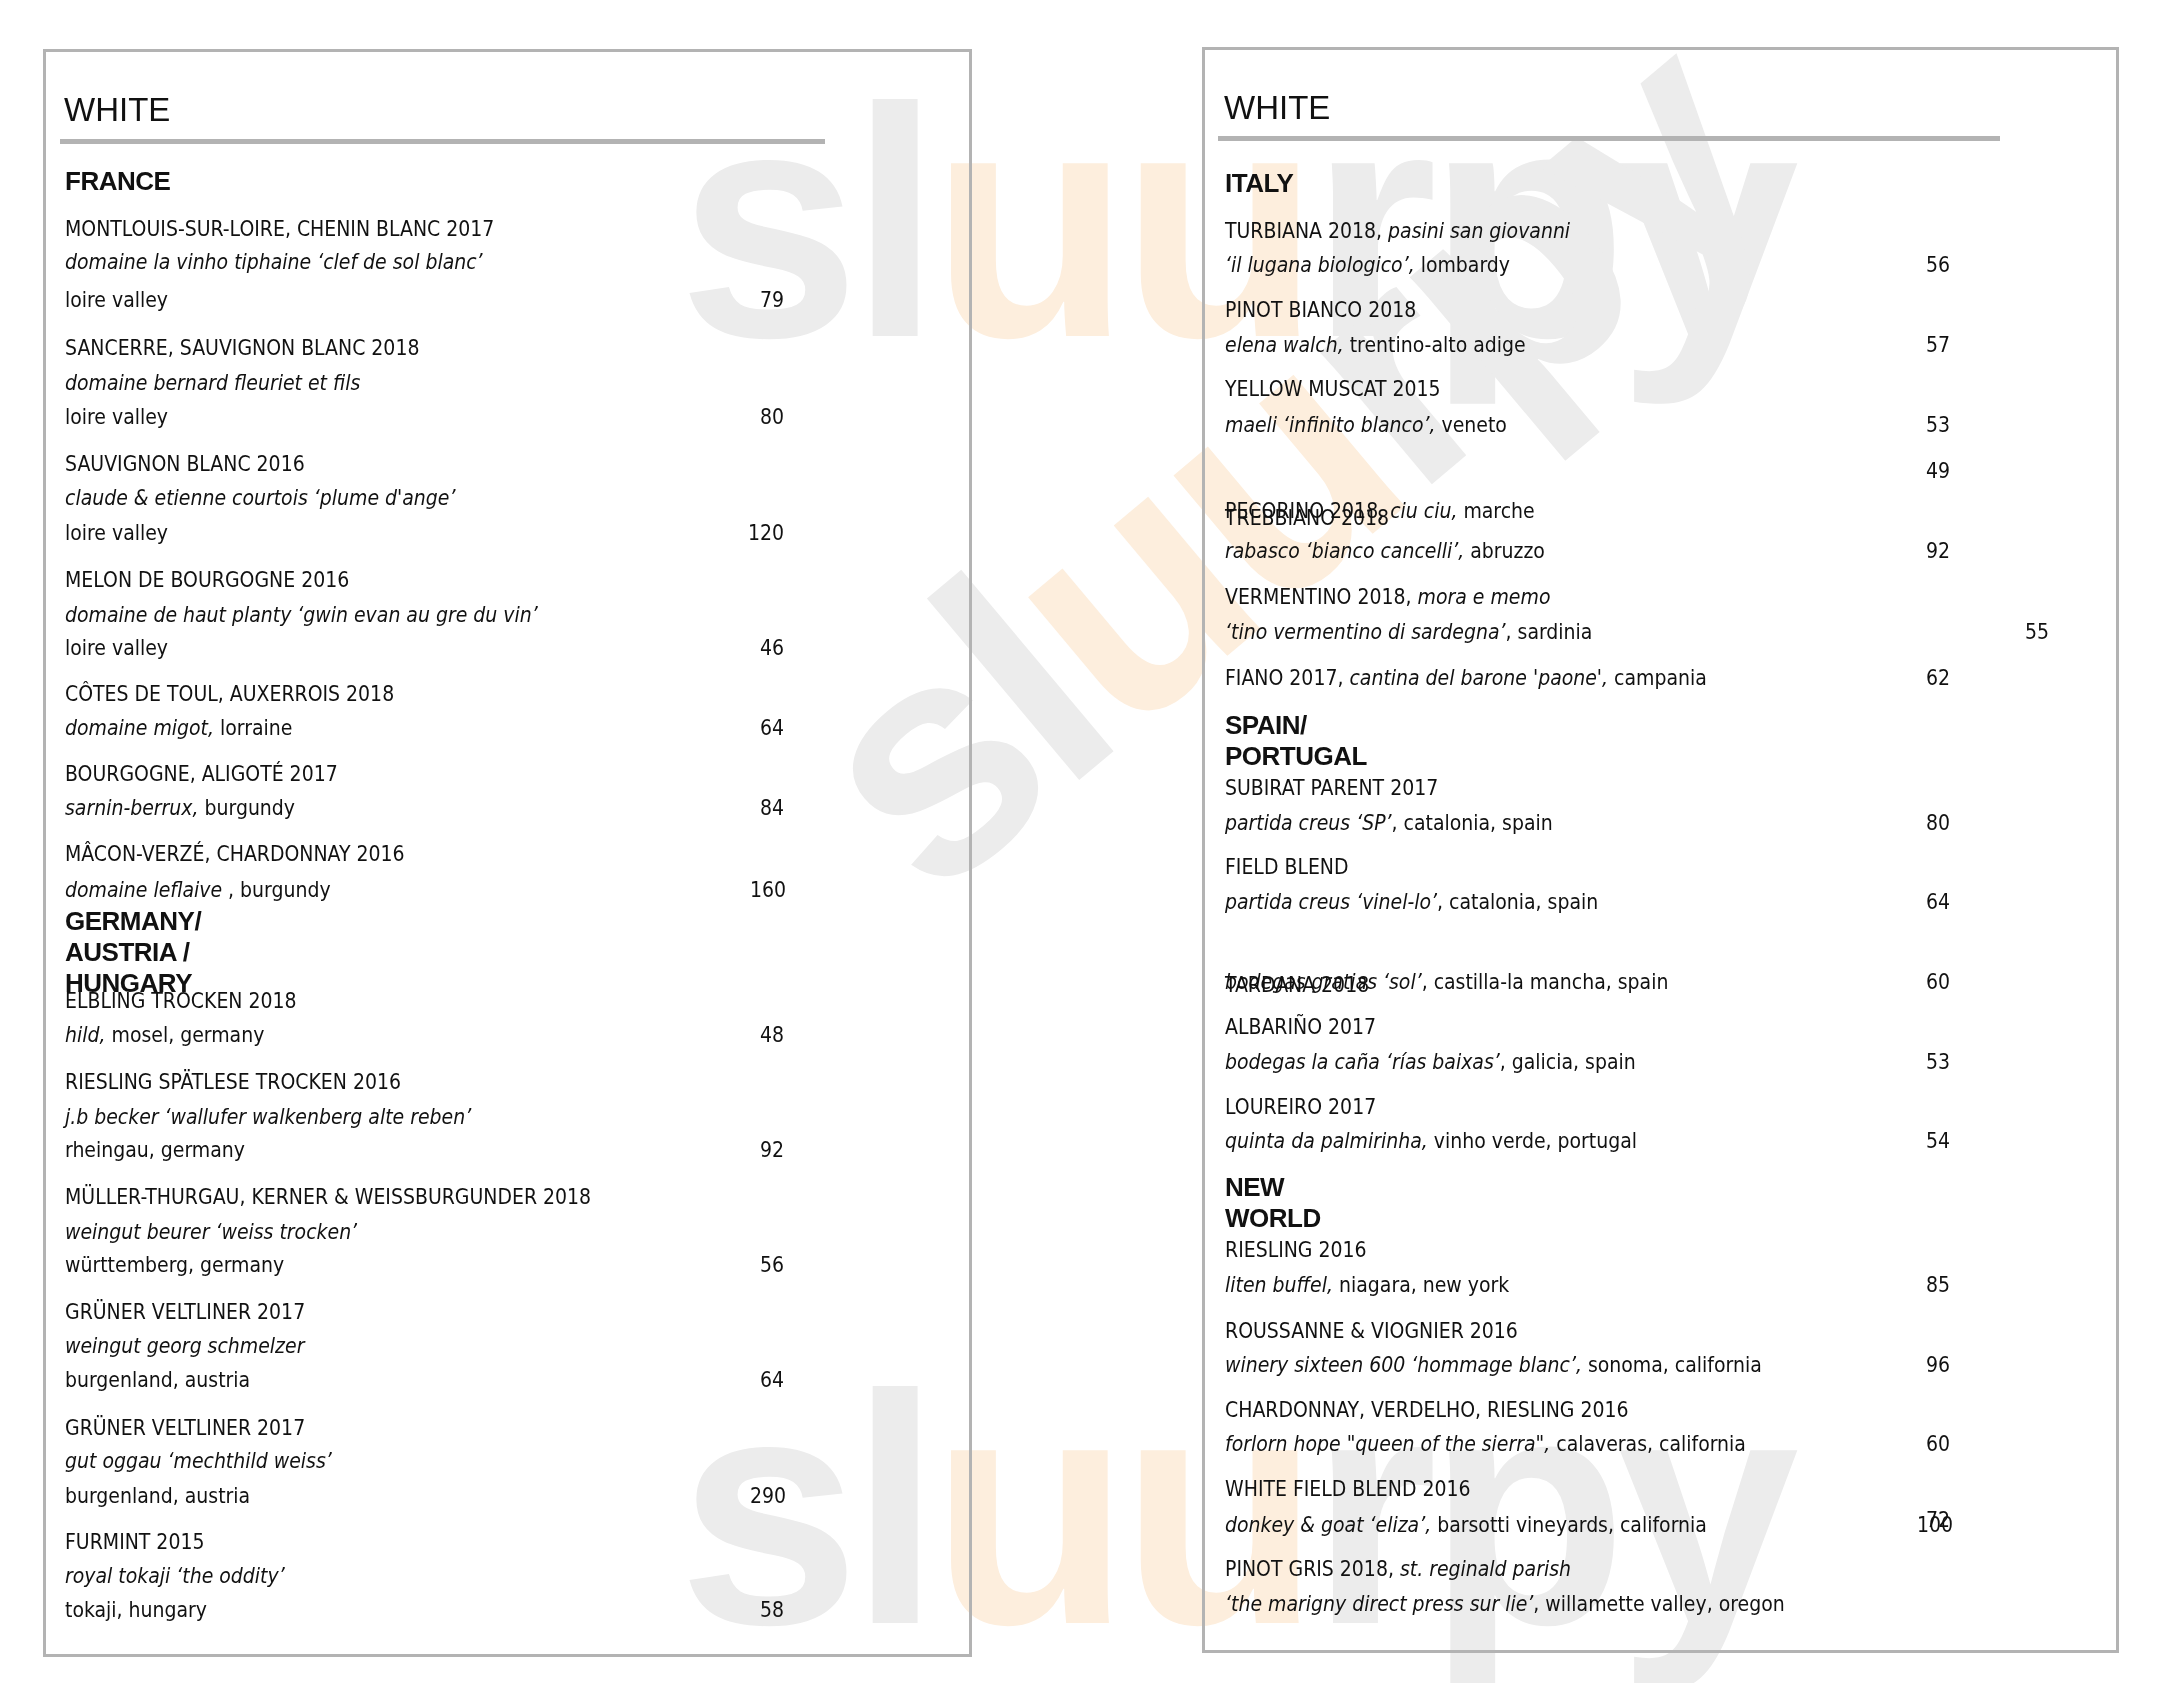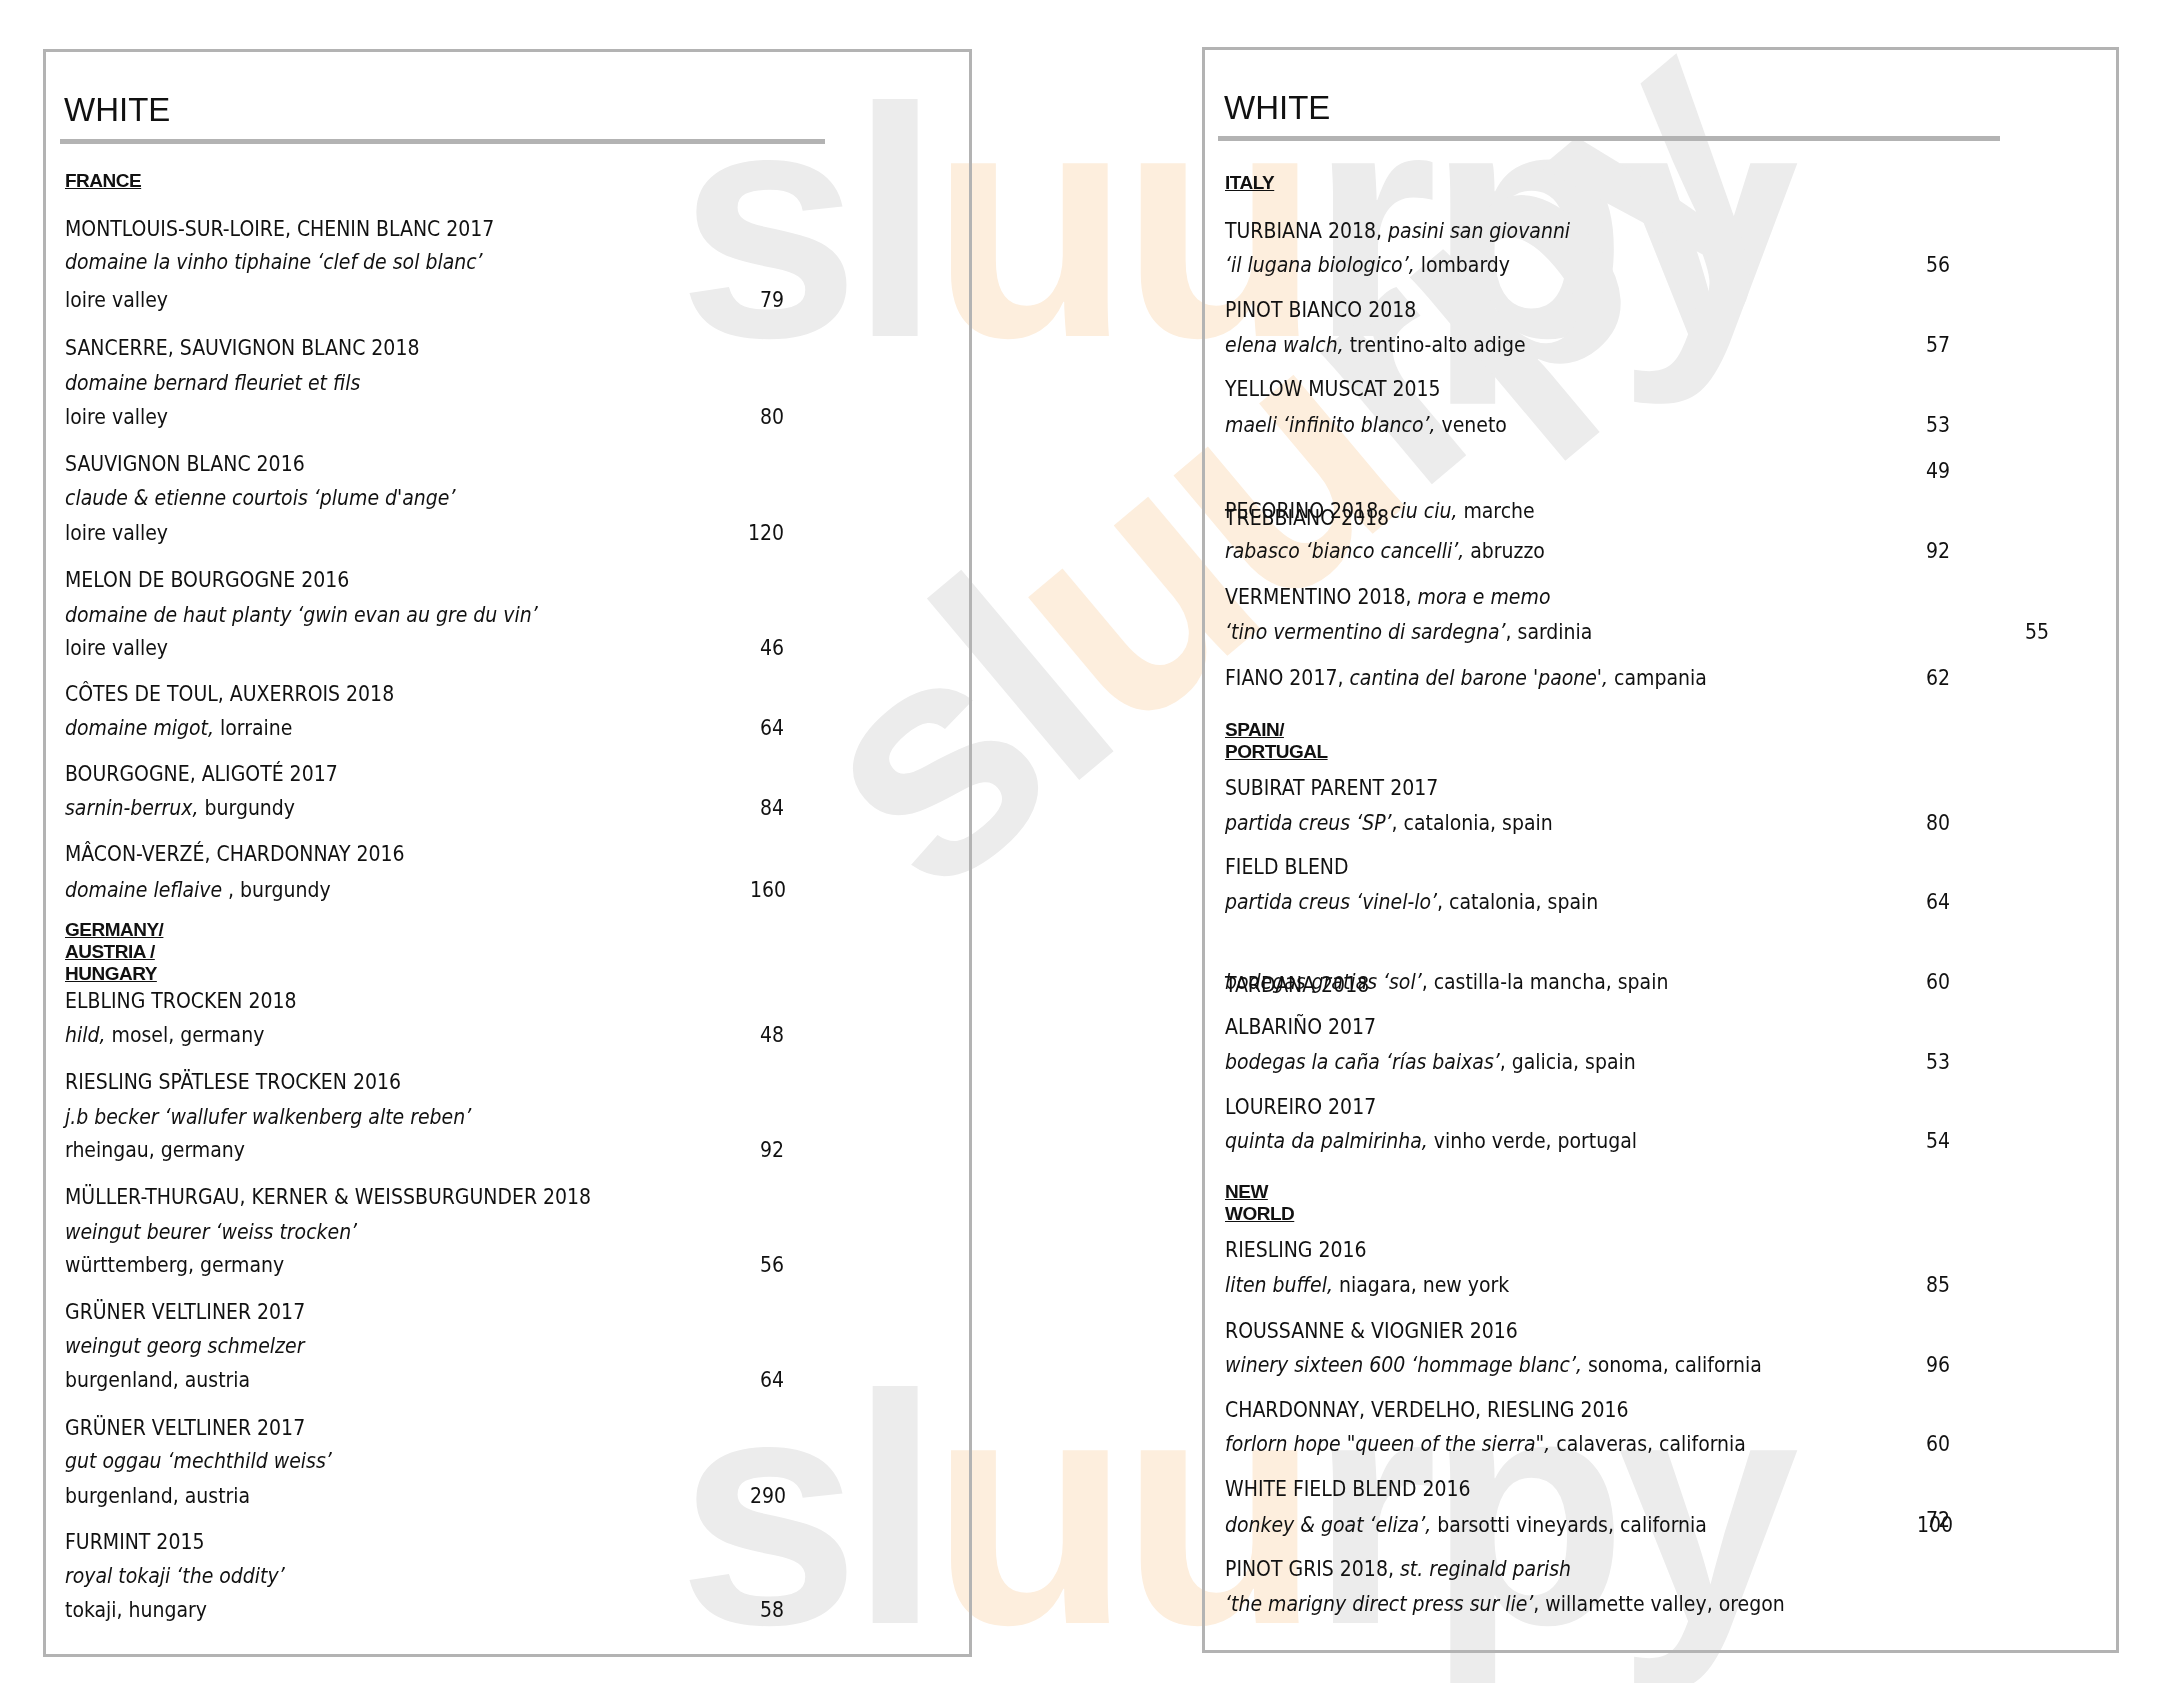--- a/index.html
+++ b/index.html
@@ -6,21 +6,21 @@
   body{width:2178px;height:1683px;position:relative;background:#ffffff;overflow:hidden;
        font-family:"DejaVu Sans Condensed","Liberation Sans Narrow","Liberation Sans",sans-serif;color:#111;}
   .wm{position:absolute;font-family:"Liberation Sans",sans-serif;font-weight:bold;font-size:327px;letter-spacing:-10px;line-height:1;pointer-events:none;z-index:0;}
   .wm .g{color:#ececec;}
   .wm .o{color:#fdeedd;}
   .panel{position:absolute;border:3px solid #b3b3b3;background:transparent;z-index:1;box-sizing:border-box;}
   .line{position:absolute;font-size:21px;white-space:nowrap;transform:translateY(-50%);font-stretch:condensed;}
   .line i{font-style:italic;}
   .h1{position:absolute;font-size:33px;transform:translateY(-50%);font-family:"Liberation Sans",sans-serif;}
   .rule{position:absolute;height:5px;background:#b3b3b3;}
-  .h2{position:absolute;font-size:19px;font-weight:bold;text-decoration:underline;transform:translateY(-50%);font-family:"Liberation Sans",sans-serif;letter-spacing:-0.5px;}
+  .h2{position:absolute;font-size:26px;font-weight:bold;transform:translateY(-50%);font-family:"Liberation Sans",sans-serif;letter-spacing:-0.5px;}
   .price{position:absolute;font-size:21px;transform:translateY(-50%);text-align:right;width:79px;}
 </style>
 </head>
 <body>
 
 <div class="wm" style="left:678px;top:59px;">
   <span class="g">sl</span><span class="o">uu</span><span class="g">rpy</span>
 </div>
 <div class="wm" style="left:752px;top:693px;transform:rotate(-40deg);transform-origin:left top;">
   <span class="g">sl</span><span class="o">uu</span><span class="g">rpy</span>

